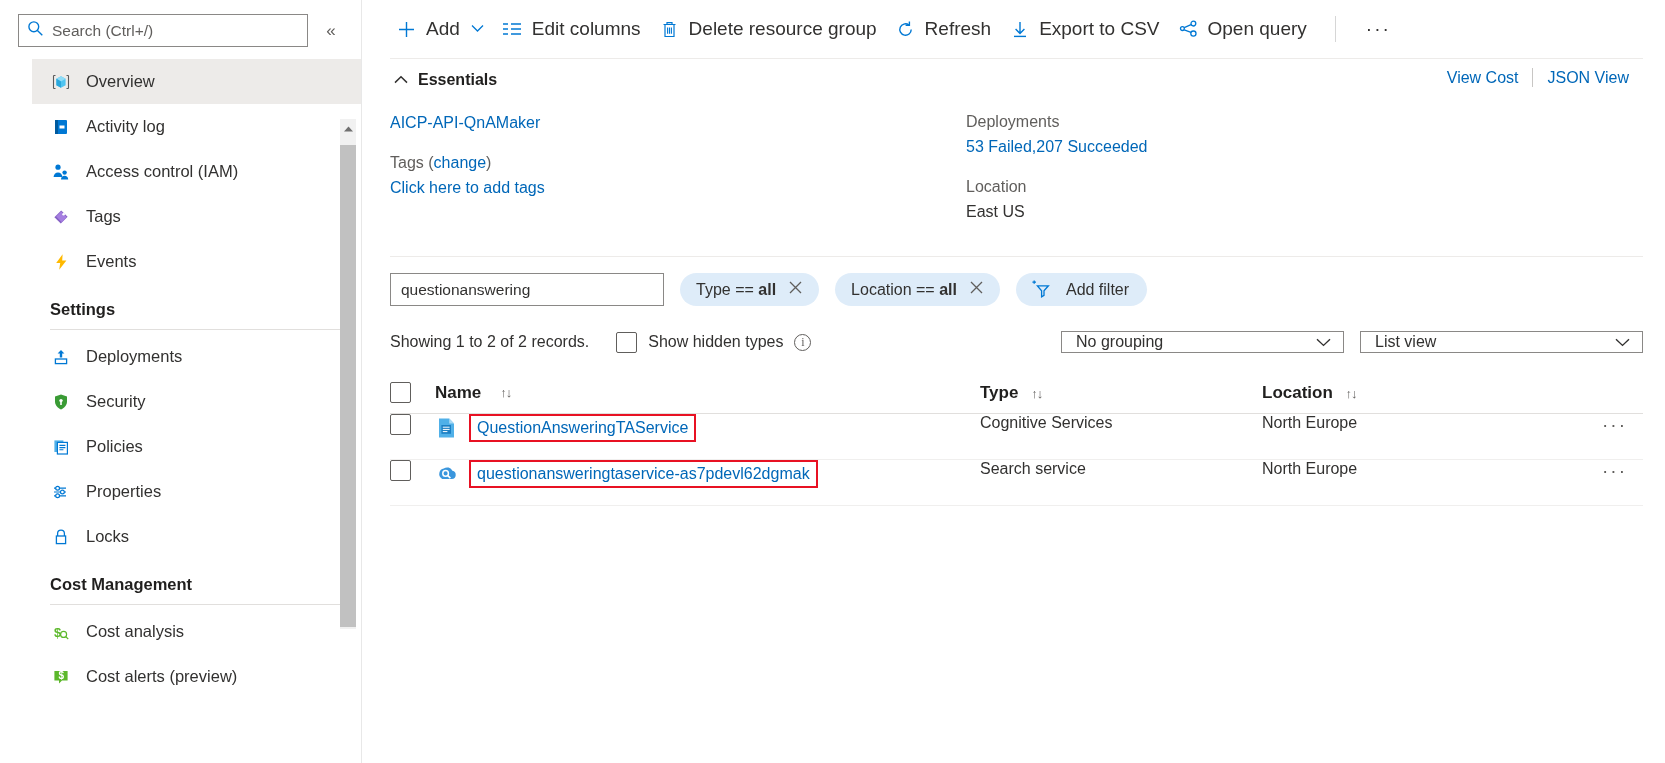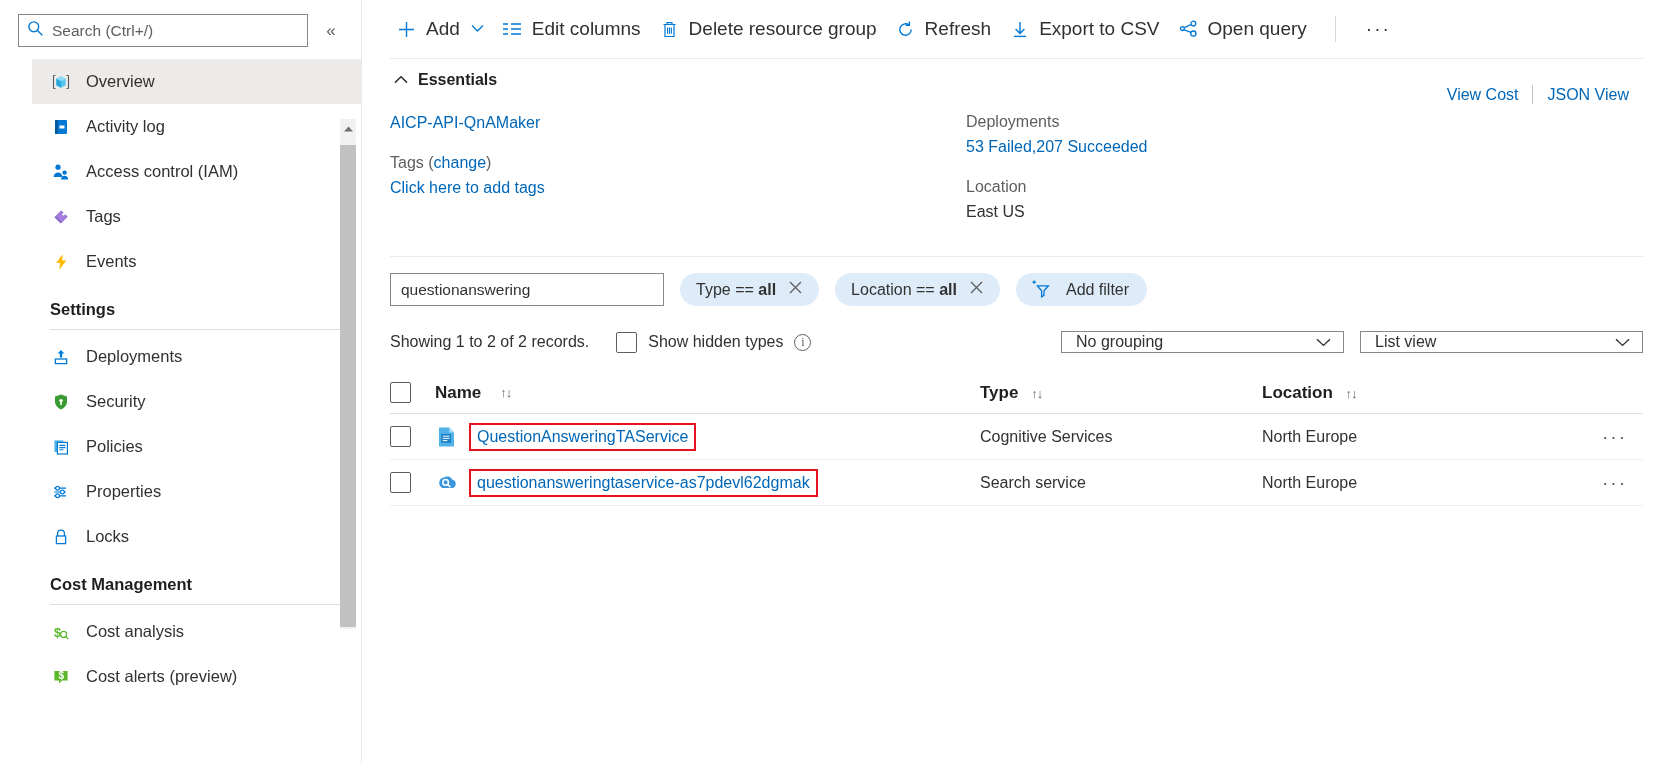--- a/index.html
+++ b/index.html
@@ -139,21 +139,21 @@
     height: 40px;
   }
   .ess-toggle {
     display: flex; align-items: center; gap: 10px;
     cursor: pointer; background: none; border: 0;
     font-family: "Liberation Sans", sans-serif;
     font-size: 16px; font-weight: bold; color: #201f1e;
     padding: 2px 4px;
   }
   .ess-links {
-    position: absolute; right: 0; top: 26px;
+    position: absolute; right: 0; top: 9px;
     display: flex; align-items: center; gap: 0;
     font-size: 16px;
   }
   .ess-links a { color: #0067b8; text-decoration: none; cursor: pointer; padding: 0 14px; }
   .ess-links .vbar { width: 1px; height: 19px; background: #c8c6c4; }
 
   .ess-grid {
     display: flex;
     padding-top: 12px;
     padding-bottom: 6px;
@@ -241,21 +241,21 @@
 
   
   .tbl { margin-top: 14px; margin-right: 22px; }
   .tbl-head {
     display: flex; align-items: center;
     height: 42px;
     border-bottom: 1px solid #e1dfdd;
     font-size: 17px; font-weight: bold; color: #201f1e;
   }
   .tbl-row {
-    display: flex; align-items: center;
+    display: flex; align-items: flex-start;
     height: 46px;
     border-bottom: 1px solid #f0efee;
     font-size: 16px; color: #323130;
     position: relative;
   }
   .c-check { width: 45px; flex: 0 0 45px; display: flex; align-items: center; }
   .c-name { width: 545px; flex: 0 0 545px; display: flex; align-items: center; gap: 11px; }
   .c-type { width: 282px; flex: 0 0 282px; }
   .c-loc  { width: 290px; flex: 0 0 290px; }
   .c-more { flex: 1 1 auto; display: flex; justify-content: flex-end; padding-right: 6px; }

